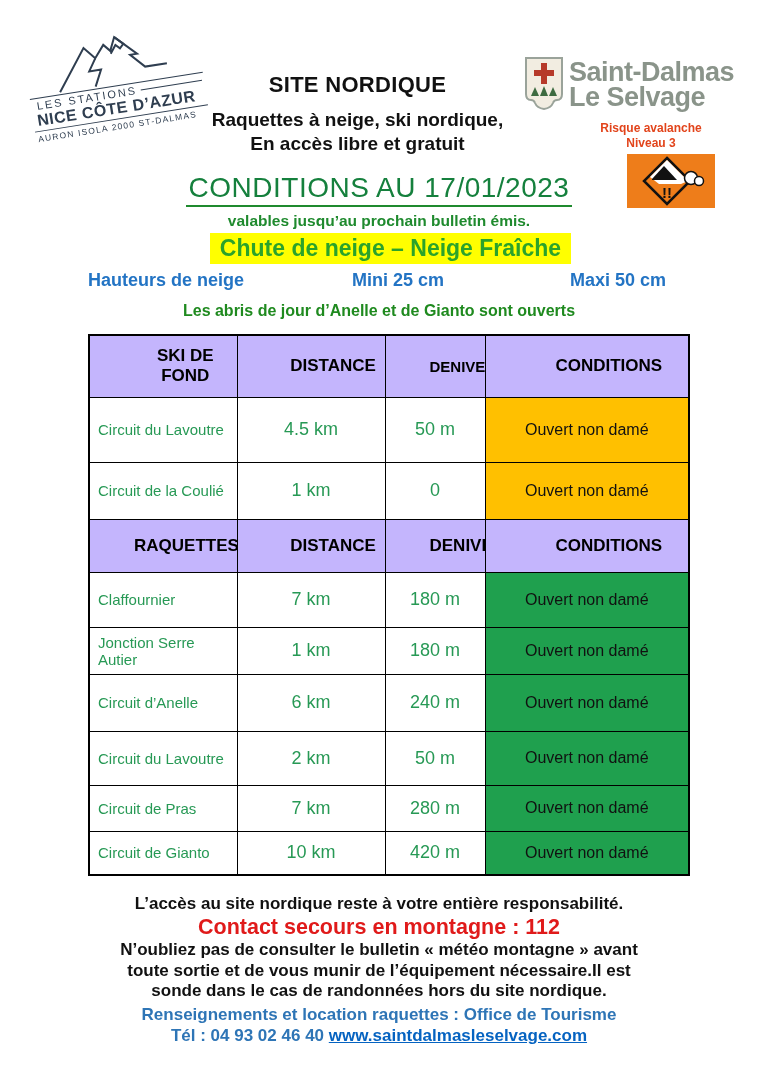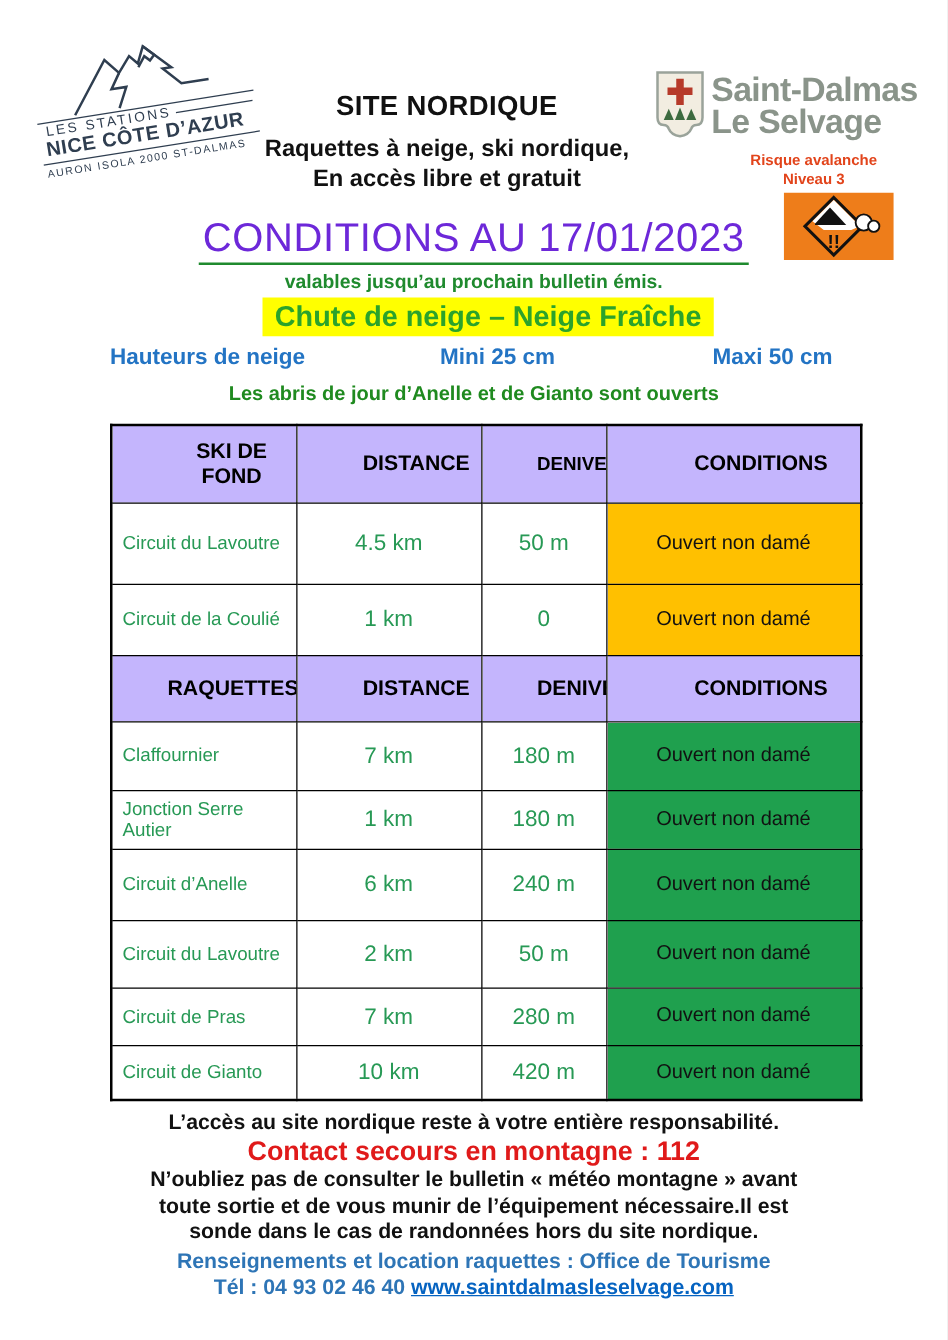--- a/index.html
+++ b/index.html
@@ -32,21 +32,21 @@
   .hdr-right { position: absolute; left: 524px; top: 56px; display: flex; align-items: flex-start; gap: 5px; }
   .town-name { font-size: 27px; font-weight: 800; color: #8a948a; line-height: .92; letter-spacing: -.5px; margin-top: 4px; }
 
   .risk { position: absolute; left: 586px; top: 121px; width: 130px; text-align: center;
           color: #e2441b; font-size: 12px; font-weight: 800; line-height: 1.25; }
   .av-icon { position: absolute; left: 627px; top: 154px; }
 
   
   .main { position: relative; padding-top: 172px; }
   .cond-title { text-align: center; }
-  .cond-title span { display: inline-block; color: #6d28d9; font-size: 32px; font-weight: 500;
+  .cond-title span { display: inline-block; color: #15803d; font-size: 28px; font-weight: 500;
                      border-bottom: 2.5px solid #1f8a2e; padding: 0 3px 1px; letter-spacing: .5px; }
   .validity { text-align: center; color: #1f8a2e; font-size: 15.5px; font-weight: 800; margin-top: 5px; }
   .highlight-line { text-align: center; margin-top: 5px; }
   .highlight-line span { background: #ffff00; color: #2ba32b; font-size: 23px; font-weight: 800; padding: 2px 10px 3px; margin-left: 23px; }
   .snow-row { position: relative; height: 24px; margin-top: 8px; color: #2374c4; font-size: 18px; font-weight: 800; }
   .snow-label { position: absolute; left: 88px; }
   .snow-mini  { position: absolute; left: 352px; }
   .snow-maxi  { position: absolute; left: 570px; }
   .shelters { text-align: center; color: #1f8a1f; font-size: 16px; font-weight: 800; margin-top: 8px; }
 
@@ -56,21 +56,21 @@
   .cond-table th, .cond-table td { border: 1px solid #000; overflow: hidden; }
   .cond-table th { background: #c4b5fd; color: #000; font-size: 17px; font-weight: 800; text-align: center; padding-left: 44px; }
   .cond-table th.small-h { font-size: 15px; }
   td.name { color: #279955; font-size: 15px; text-align: left; padding-left: 8px; background: #fff; }
   td.num  { color: #279955; font-size: 18px; text-align: center; background: #fff; }
   td.cond { color: #111; font-size: 16px; text-align: center; }
   .bg-amber { background: #ffc000; }
   .bg-green { background: #1fa04e; }
 
   
-  .footer { text-align: center; margin-top: 7px; color: #111; }
+  .footer { text-align: center; margin-top: 18px; color: #111; }
   .resp { font-size: 17px; font-weight: 800; }
   .emergency { font-size: 21.5px; font-weight: 800; color: #e01a1a; margin-top: 1px; }
   .advice { font-size: 17px; font-weight: 700; line-height: 1.22; }
   .advice .small { font-size: 11px; }
   .info { color: #2e75b6; font-size: 17px; font-weight: 800; margin-top: 3px; }
   .tel-line { font-size: 17px; font-weight: 800; margin-top: 1px; }
   .tel-line .tel { color: #2e75b6; }
   .tel-line a.site-link { color: #0563c1; text-decoration: underline; }
 </style>
 </head>

